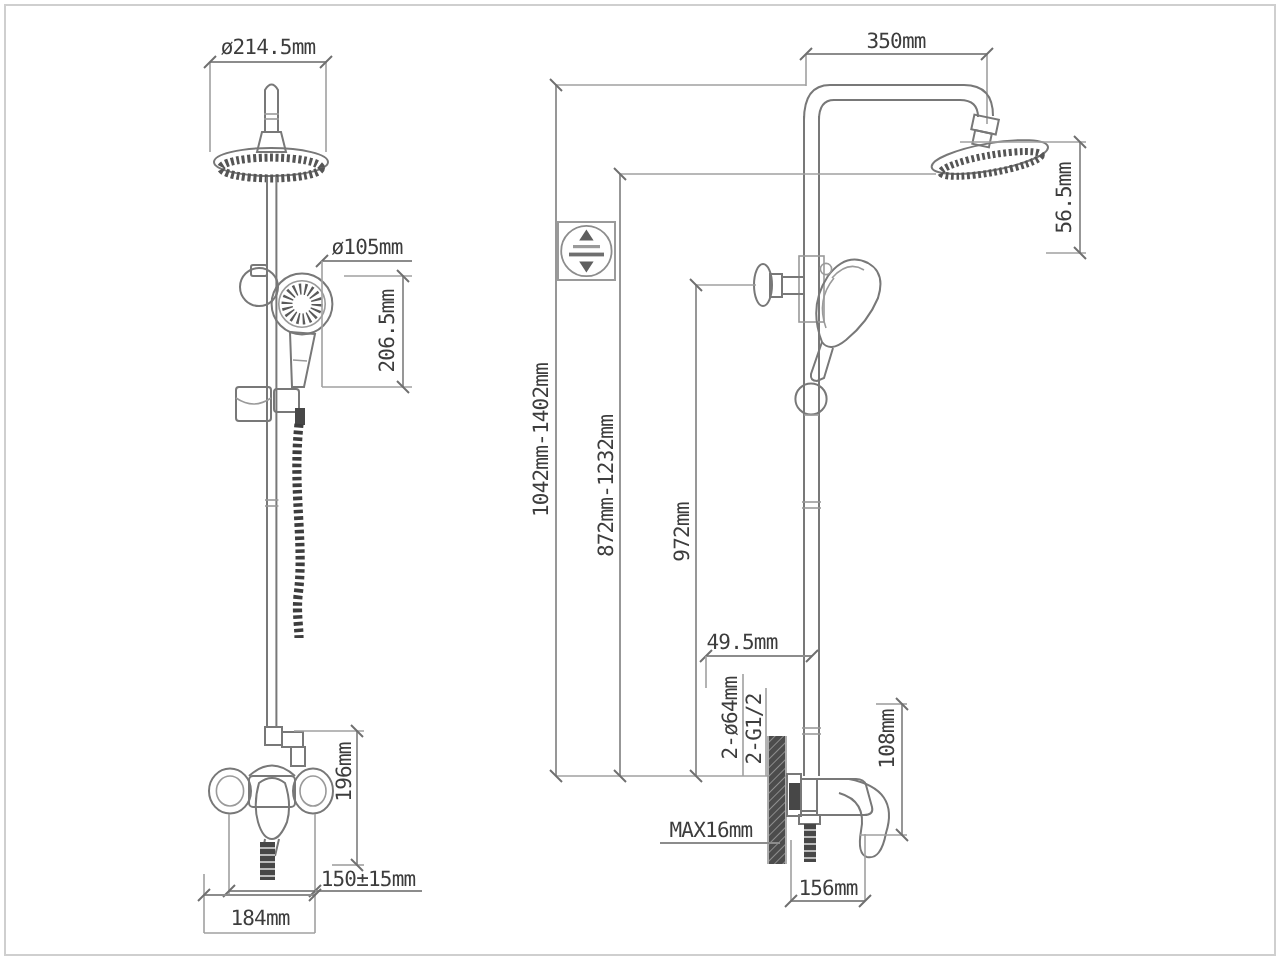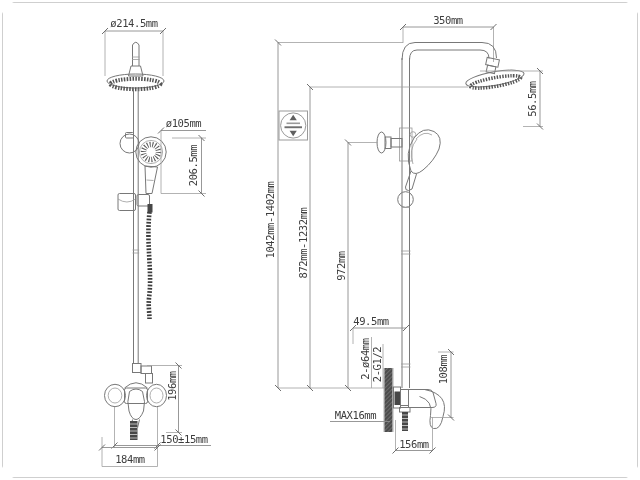--- a/index.html
+++ b/index.html
@@ -1,16 +1,16 @@
 <!DOCTYPE html>
 <html><head>
 <meta charset="utf-8">
 <style>
   html,body{margin:0;padding:0;background:#ffffff;}
-  #stage{position:relative;width:640px;height:480px;background:#fff;overflow:hidden;border-radius:23px;}
+  #stage{position:relative;width:640px;height:480px;background:#fff;overflow:hidden;}
   #frame{position:absolute;inset:2px;border:1px solid #cfcfcf;pointer-events:none;}
   svg{position:absolute;left:0;top:0;}
   svg text{font-family:"DejaVu Sans Mono","Liberation Mono",monospace;font-size:10.5px;fill:#3d3d3d;stroke:none;letter-spacing:-0.4px;}
   .geo{fill:none;stroke:#787878;stroke-width:1;}
   .geo2{fill:none;stroke:#9a9a9a;stroke-width:0.8;}
   .dim{fill:none;stroke:#8c8c8c;stroke-width:0.9;}
   .ext{fill:none;stroke:#a0a0a0;stroke-width:0.8;}
   .dark{fill:#474747;stroke:none;}
   .thread{stroke:#d8d8d8;stroke-width:0.8;}
 </style>

